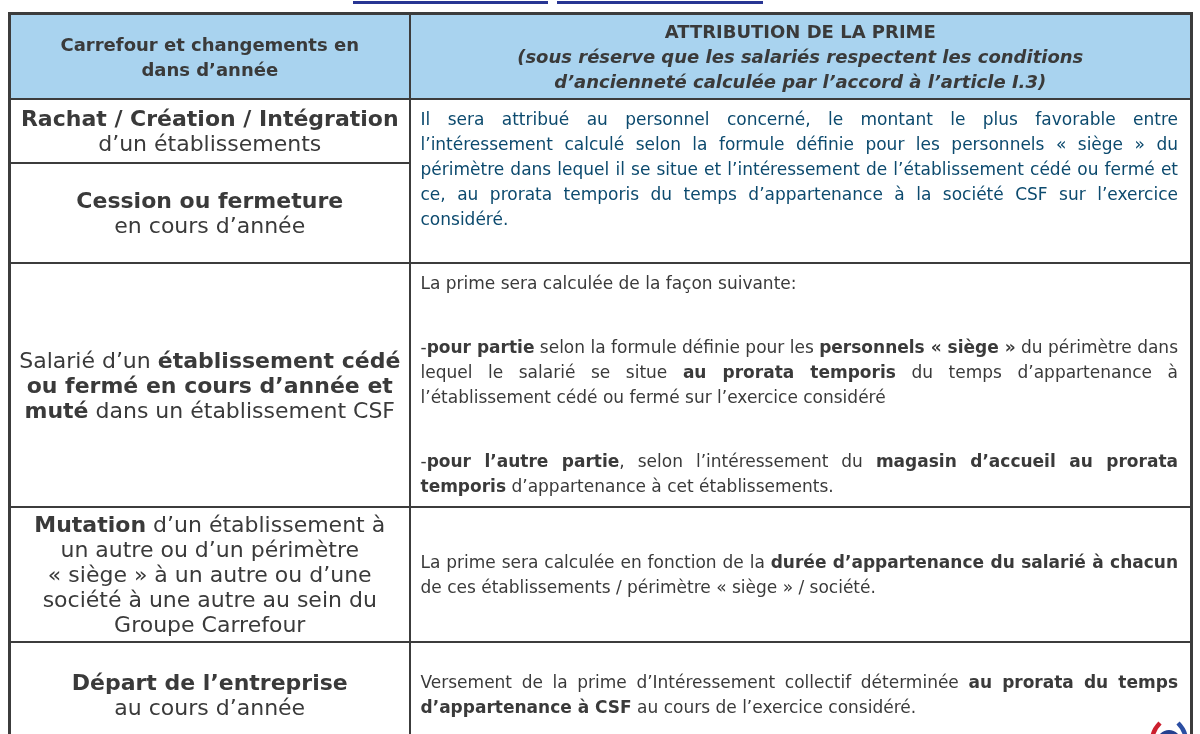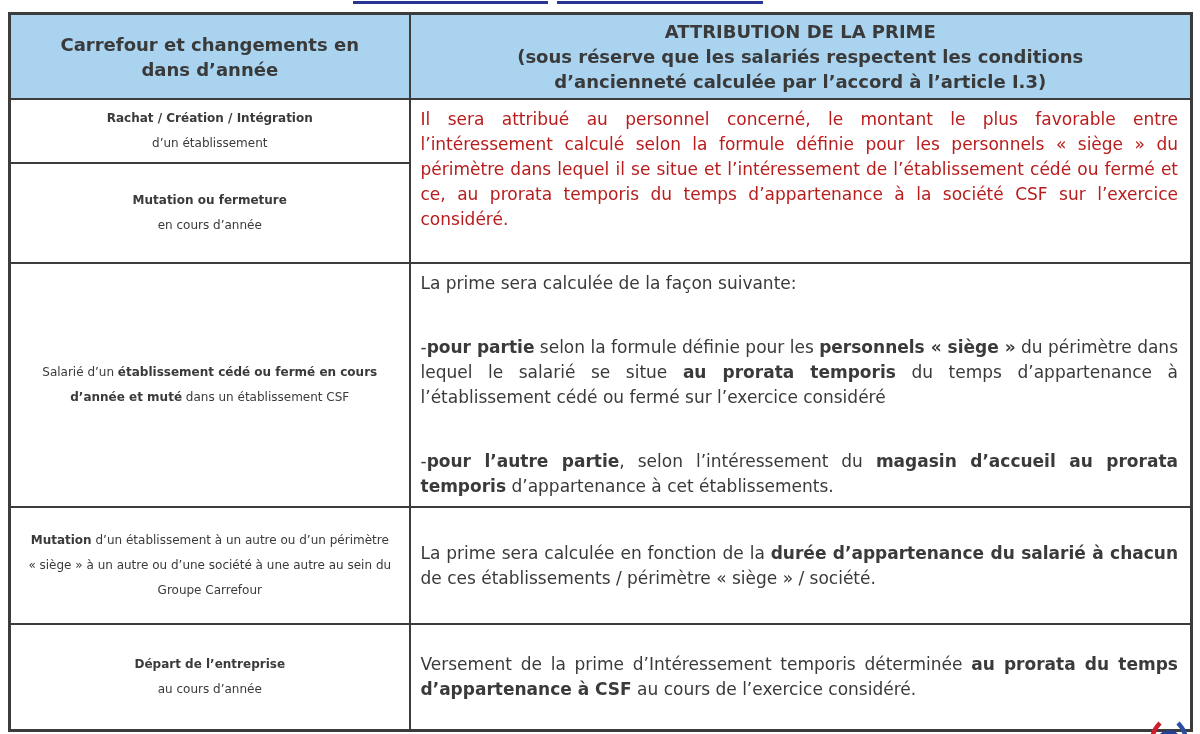--- a/index.html
+++ b/index.html
@@ -22,33 +22,33 @@
   col.c-left{width:400px;}
   col.c-right{width:782px;}
   th,td{border:2px solid #3c3c3c;box-sizing:border-box;}
   th{
     background:#a9d3ef;vertical-align:middle;
     font-size:18px;line-height:25px;font-weight:bold;
     padding:4px 8px;text-align:center;
   }
   td.left{
     vertical-align:middle;text-align:center;
-    font-size:12px;line-height:25px;padding:4px 8px;
+    font-size:22px;line-height:25px;padding:4px 8px;
   }
   td.right{
     vertical-align:top;text-align:justify;
     font-size:17px;line-height:25px;padding:7px 12px 7px 10px;
   }
   td.right.vmid{vertical-align:middle;}
-  td.purple{color:#b91c1c;}
+  td.purple{color:#0c4a6e;}
   .para{margin:0;}
   td.right .para + .para{margin-top:39px;}
   th .para + .para, td.left .para + .para{margin-top:0;}
   .b{font-weight:bold;}
-  .i{}
+  .i{font-style:italic;}
 
   tr.h-head{height:80px;}
   tr.h-r1a{height:64px;}
   tr.h-r1b{height:100px;}
   tr.h-r2{height:238px;}
   tr.h-r3{height:117px;}
   tr.h-r4{height:106px;}
 
   .logo{position:absolute;left:1143px;top:716px;width:52px;height:40px;}
 </style>
@@ -71,29 +71,29 @@
         </th>
       <th>
           <div class="para"><span>ATTRIBUTION DE LA PRIME</span></div>
           <div class="para"><span class="i">(sous réserve que les salariés respectent les conditions</span></div>
           <div class="para"><span class="i">d’ancienneté calculée par l’accord à l’article I.3)</span></div>
         </th>
     </tr>
     <tr class="h-r1a">
       <td class="left">
           <div class="para"><span class="b">Rachat / Création / Intégration</span></div>
-          <div class="para"><span>d’un établissement</span></div>
+          <div class="para"><span>d’un établissements</span></div>
         </td>
       <td class="right purple" rowspan="2">
           <div class="para"><span>Il sera attribué au personnel concerné, le montant le plus favorable entre l’intéressement calculé selon la formule définie pour les personnels «&nbsp;siège&nbsp;» du périmètre dans lequel il se situe et l’intéressement de l’établissement cédé ou fermé et ce, au prorata temporis du temps d’appartenance à la société CSF sur l’exercice considéré.</span></div>
         </td>
     </tr>
     <tr class="h-r1b">
       <td class="left">
-          <div class="para"><span class="b">Mutation ou fermeture</span></div>
+          <div class="para"><span class="b">Cession ou fermeture</span></div>
           <div class="para"><span>en cours d’année</span></div>
         </td>
     </tr>
     <tr class="h-r2">
       <td class="left">
           <div class="para"><span>Salarié d’un </span><span class="b">établissement cédé ou fermé en cours d’année et muté</span><span> dans un établissement CSF</span></div>
         </td>
       <td class="right">
           <div class="para"><span>La prime sera calculée de la façon suivante:</span></div>
           <div class="para"><span>-</span><span class="b">pour partie</span><span> selon la formule définie pour les </span><span class="b">personnels «&nbsp;siège&nbsp;»</span><span> du périmètre dans lequel le salarié se situe </span><span class="b">au prorata temporis</span><span> du temps d’appartenance à l’établissement cédé ou fermé sur l’exercice considéré</span></div>
@@ -107,21 +107,21 @@
       <td class="right vmid">
           <div class="para"><span>La prime sera calculée en fonction de la </span><span class="b">durée d’appartenance du salarié à chacun</span><span> de ces établissements / périmètre «&nbsp;siège&nbsp;» / société.</span></div>
         </td>
     </tr>
     <tr class="h-r4">
       <td class="left">
           <div class="para"><span class="b">Départ de l’entreprise</span></div>
           <div class="para"><span>au cours d’année</span></div>
         </td>
       <td class="right vmid">
-          <div class="para"><span>Versement de la prime d’Intéressement temporis déterminée </span><span class="b">au prorata du temps d’appartenance à CSF</span><span> au cours de l’exercice considéré.</span></div>
+          <div class="para"><span>Versement de la prime d’Intéressement collectif déterminée </span><span class="b">au prorata du temps d’appartenance à CSF</span><span> au cours de l’exercice considéré.</span></div>
         </td>
     </tr>
   </tbody>
 </table>
 
 <svg class="logo" viewBox="0 0 52 40" aria-hidden="true">
   <path d="M15 38 C 7 30, 7 17, 17 7" stroke="#cc1f2e" stroke-width="4.5" fill="none"></path>
   <path d="M37 38 C 45 30, 45 17, 35 7" stroke="#2b4ea2" stroke-width="4.5" fill="none"></path>
   <circle cx="26" cy="26" r="12" fill="#26408f"></circle>
 </svg>

